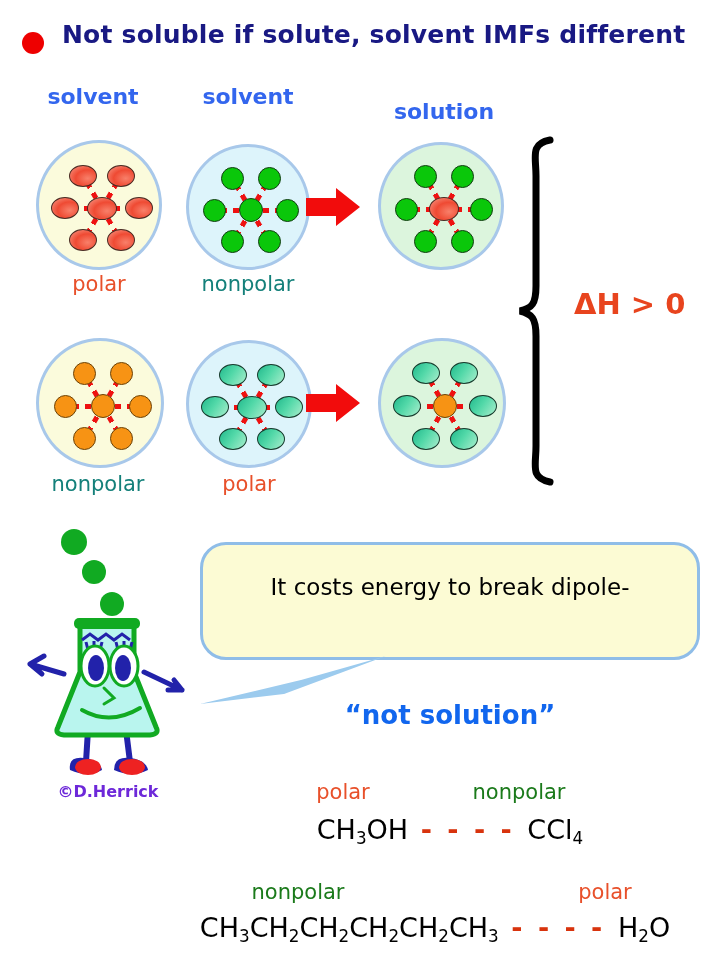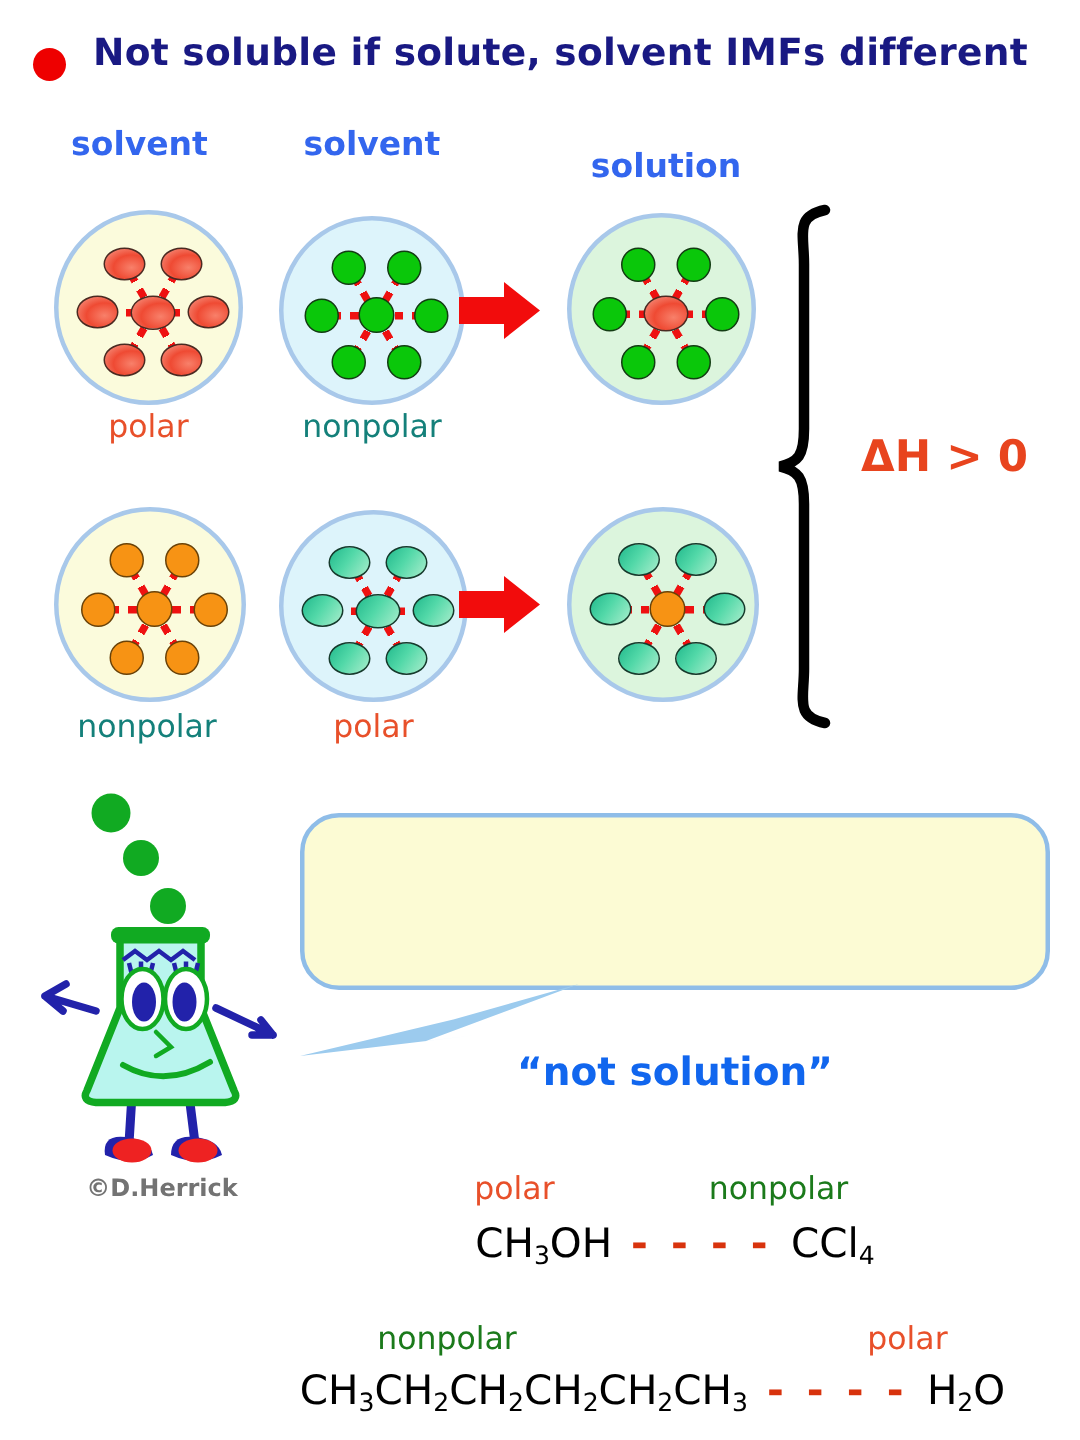--- a/index.html
+++ b/index.html
@@ -118,21 +118,21 @@
     white-space: nowrap;
   }
 
   
   #flask-mascot { left: 18px; top: 522px; width: 180px; height: 258px; }
   #copyright {
     left: 18px; top: 782px; width: 180px;
     text-align: center;
     font-size: 16px;
     font-weight: 600;
-    color: #737373;
+    color: #6d28d9;
   }
 
   
   #speech-bubble {
     left: 200px; top: 542px;
     width: 500px; height: 118px;
     background: #fcfbd4;
     border: 3px solid #8fbde8;
     border-radius: 26px;
     box-sizing: border-box;
@@ -344,21 +344,21 @@
   <ellipse cx="105" cy="146" rx="8" ry="13" fill="#2222aa"></ellipse>
 
   <path d="M 86 166 L 96 176 L 86 182" stroke="#11aa22" stroke-width="3" fill="none" stroke-linecap="round"></path>
 
   <path d="M 64 188 Q 92 204 122 186" stroke="#11aa22" stroke-width="4" fill="none" stroke-linecap="round"></path>
 </svg>
 <div class="abs" id="copyright">©D.Herrick</div>
 
 <div class="abs" id="speech-bubble">
   <div id="speech-text">
-    <br>
+    <span>It costs energy to break dipole-</span><br>
     <br>
   </div>
 </div>
 <svg class="abs" id="speech-tail" viewBox="0 0 190 52">
   <polygon points="188,2 96,28 128,20 2,50 120,36 86,40" fill="#9ccbee"></polygon>
 </svg>
 
 <div class="abs" id="not-miscible">“not solution”</div>
 
 <div class="mini-label c-polar-lbl" style="left:278px; top:780px; width:130px;">polar</div>

